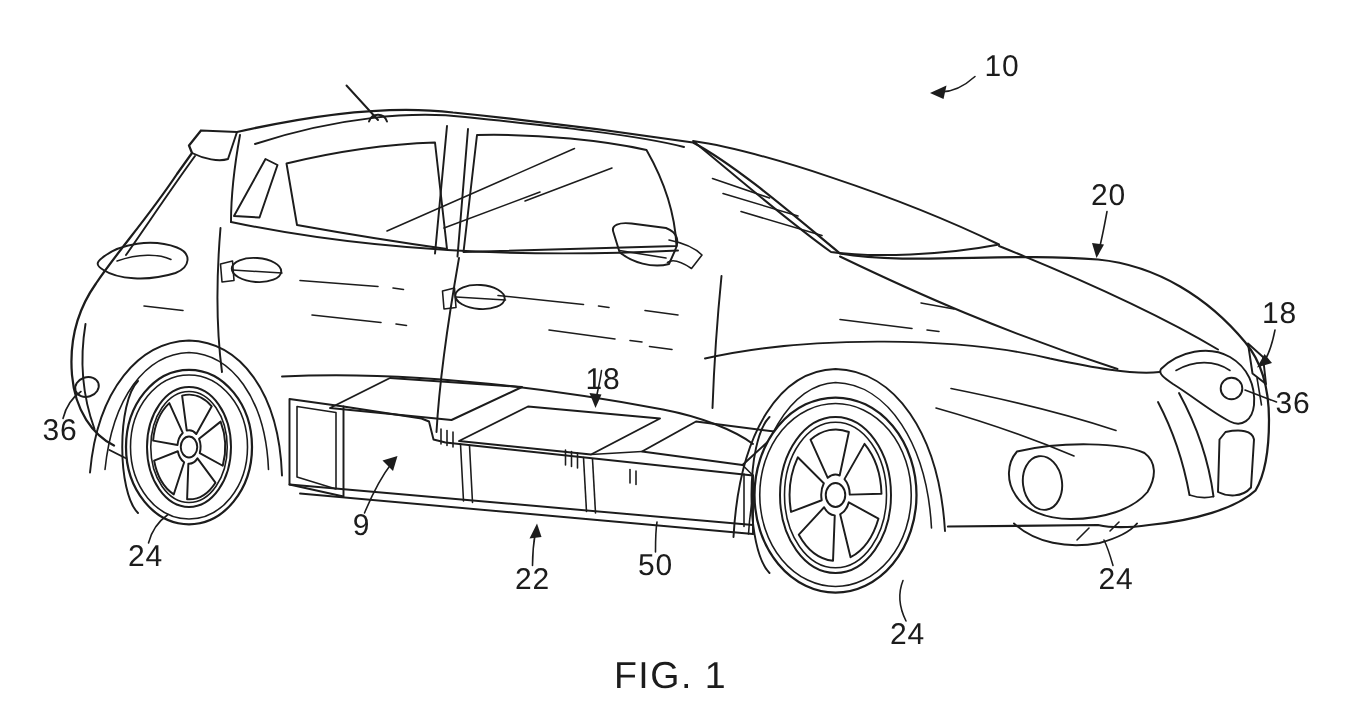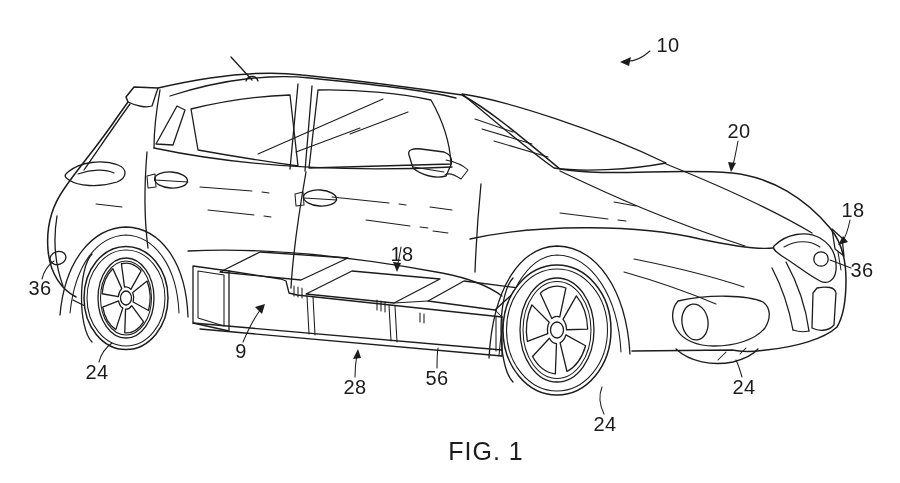--- a/index.html
+++ b/index.html
@@ -2,21 +2,21 @@
 <html><head>
 <meta charset="utf-8">
 <style>
   html,body{margin:0;padding:0;background:#ffffff;}
   .stage{position:relative;width:900px;height:471px;background:#ffffff;overflow:hidden;
          font-family:"Liberation Sans", sans-serif;}
   .stage svg{position:absolute;left:0;top:0;}
   .ref{position:absolute;transform:translate(-50%,-50%);font-size:20px;color:#1c1c1c;
        letter-spacing:0.5px;white-space:nowrap;user-select:none;}
   .caption{position:absolute;transform:translate(-50%,-50%);font-size:25px;color:#1c1c1c;
-       letter-spacing:1px;white-space:nowrap;margin-left:39px;}
+       letter-spacing:1px;white-space:nowrap;}
   .ln{fill:none;stroke:#1c1c1c;stroke-width:1.3;stroke-linecap:round;stroke-linejoin:round;}
   .thin{stroke-width:1.05;}
   .thick{stroke-width:1.5;}
   .wfill{fill:#ffffff;}
   .solid{fill:#1c1c1c;stroke:none;}
 </style>
 </head>
 <body>
 
 <div class="stage">
@@ -200,21 +200,21 @@
     <path class="ln thin" d="M 42,279 C 44,271 48,265 54,261"></path>
   </g>
 </svg>
 
   <div class="ref" style="left:668px;top:45px">10</div>
   <div class="ref" style="left:739px;top:131px">20</div>
   <div class="ref" style="left:853px;top:210px">18</div>
   <div class="ref" style="left:862px;top:270px">36</div>
   <div class="ref" style="left:402px;top:254px">18</div>
   <div class="ref" style="left:241px;top:351px">9</div>
-  <div class="ref" style="left:355px;top:387px">28</div>
-  <div class="ref" style="left:437px;top:378px">56</div>
+  <div class="ref" style="left:355px;top:387px">22</div>
+  <div class="ref" style="left:437px;top:378px">50</div>
   <div class="ref" style="left:97px;top:372px">24</div>
   <div class="ref" style="left:605px;top:424px">24</div>
   <div class="ref" style="left:744px;top:387px">24</div>
   <div class="ref" style="left:40px;top:288px">36</div>
 
   <div class="caption" style="left:447px;top:451px">FIG. 1</div>
 </div>
 
 </body></html>

